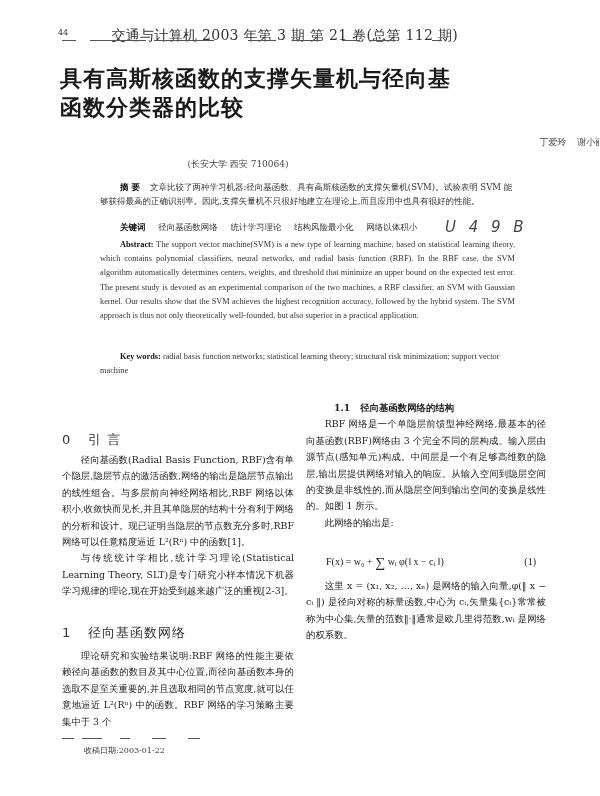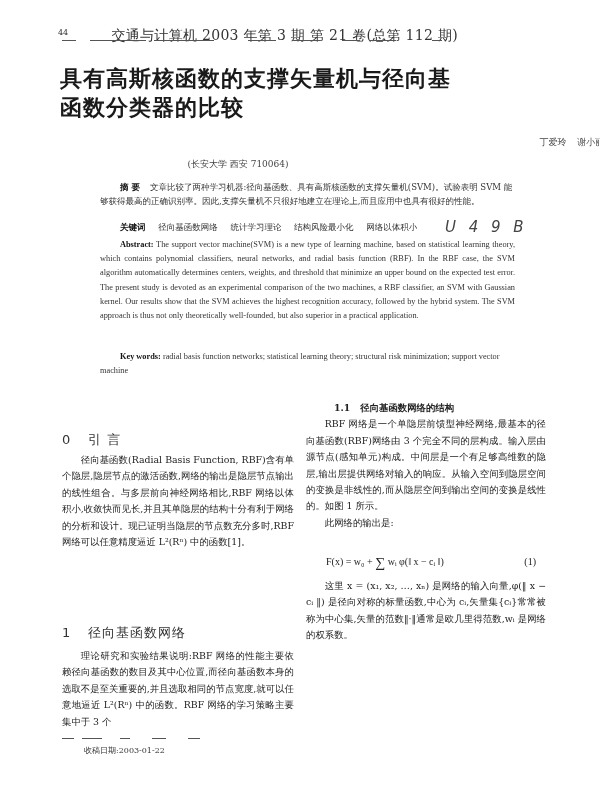--- a/index.html
+++ b/index.html
@@ -108,20 +108,21 @@
   <span class="label">Key words:</span>
   <span>radial basis function networks; statistical learning theory; structural risk minimization; support vector machine</span>
 </div>
 
 <h2 class="section-h s0">
   <span class="num">0</span><span>引  言</span>
 </h2>
 
 <div class="col col-left" style="top:452px;">
   <p class="para">径向基函数(Radial Basis Function, RBF)含有单个隐层,隐层节点的激活函数,网络的输出是隐层节点输出的线性组合。与多层前向神经网络相比,RBF 网络以体积小,收敛快而见长,并且其单隐层的结构十分有利于网络的分析和设计。现已证明当隐层的节点数充分多时,RBF 网络可以任意精度逼近 L²(Rⁿ) 中的函数[1]。</p>
+  <p class="para">与传统统计学相比,统计学习理论(Statistical Learning Theory, SLT)是专门研究小样本情况下机器学习规律的理论,现在开始受到越来越广泛的重视[2-3]。</p>
 </div>
 
 <h2 class="section-h s1">
   <span class="num">1</span><span>径向基函数网络</span>
 </h2>
 
 <div class="col col-left" style="top:648px;">
   <p class="para">理论研究和实验结果说明:RBF 网络的性能主要依赖径向基函数的数目及其中心位置,而径向基函数本身的选取不是至关重要的,并且选取相同的节点宽度,就可以任意地逼近 L²(Rⁿ) 中的函数。RBF 网络的学习策略主要集中于 3 个</p>
 </div>
 

